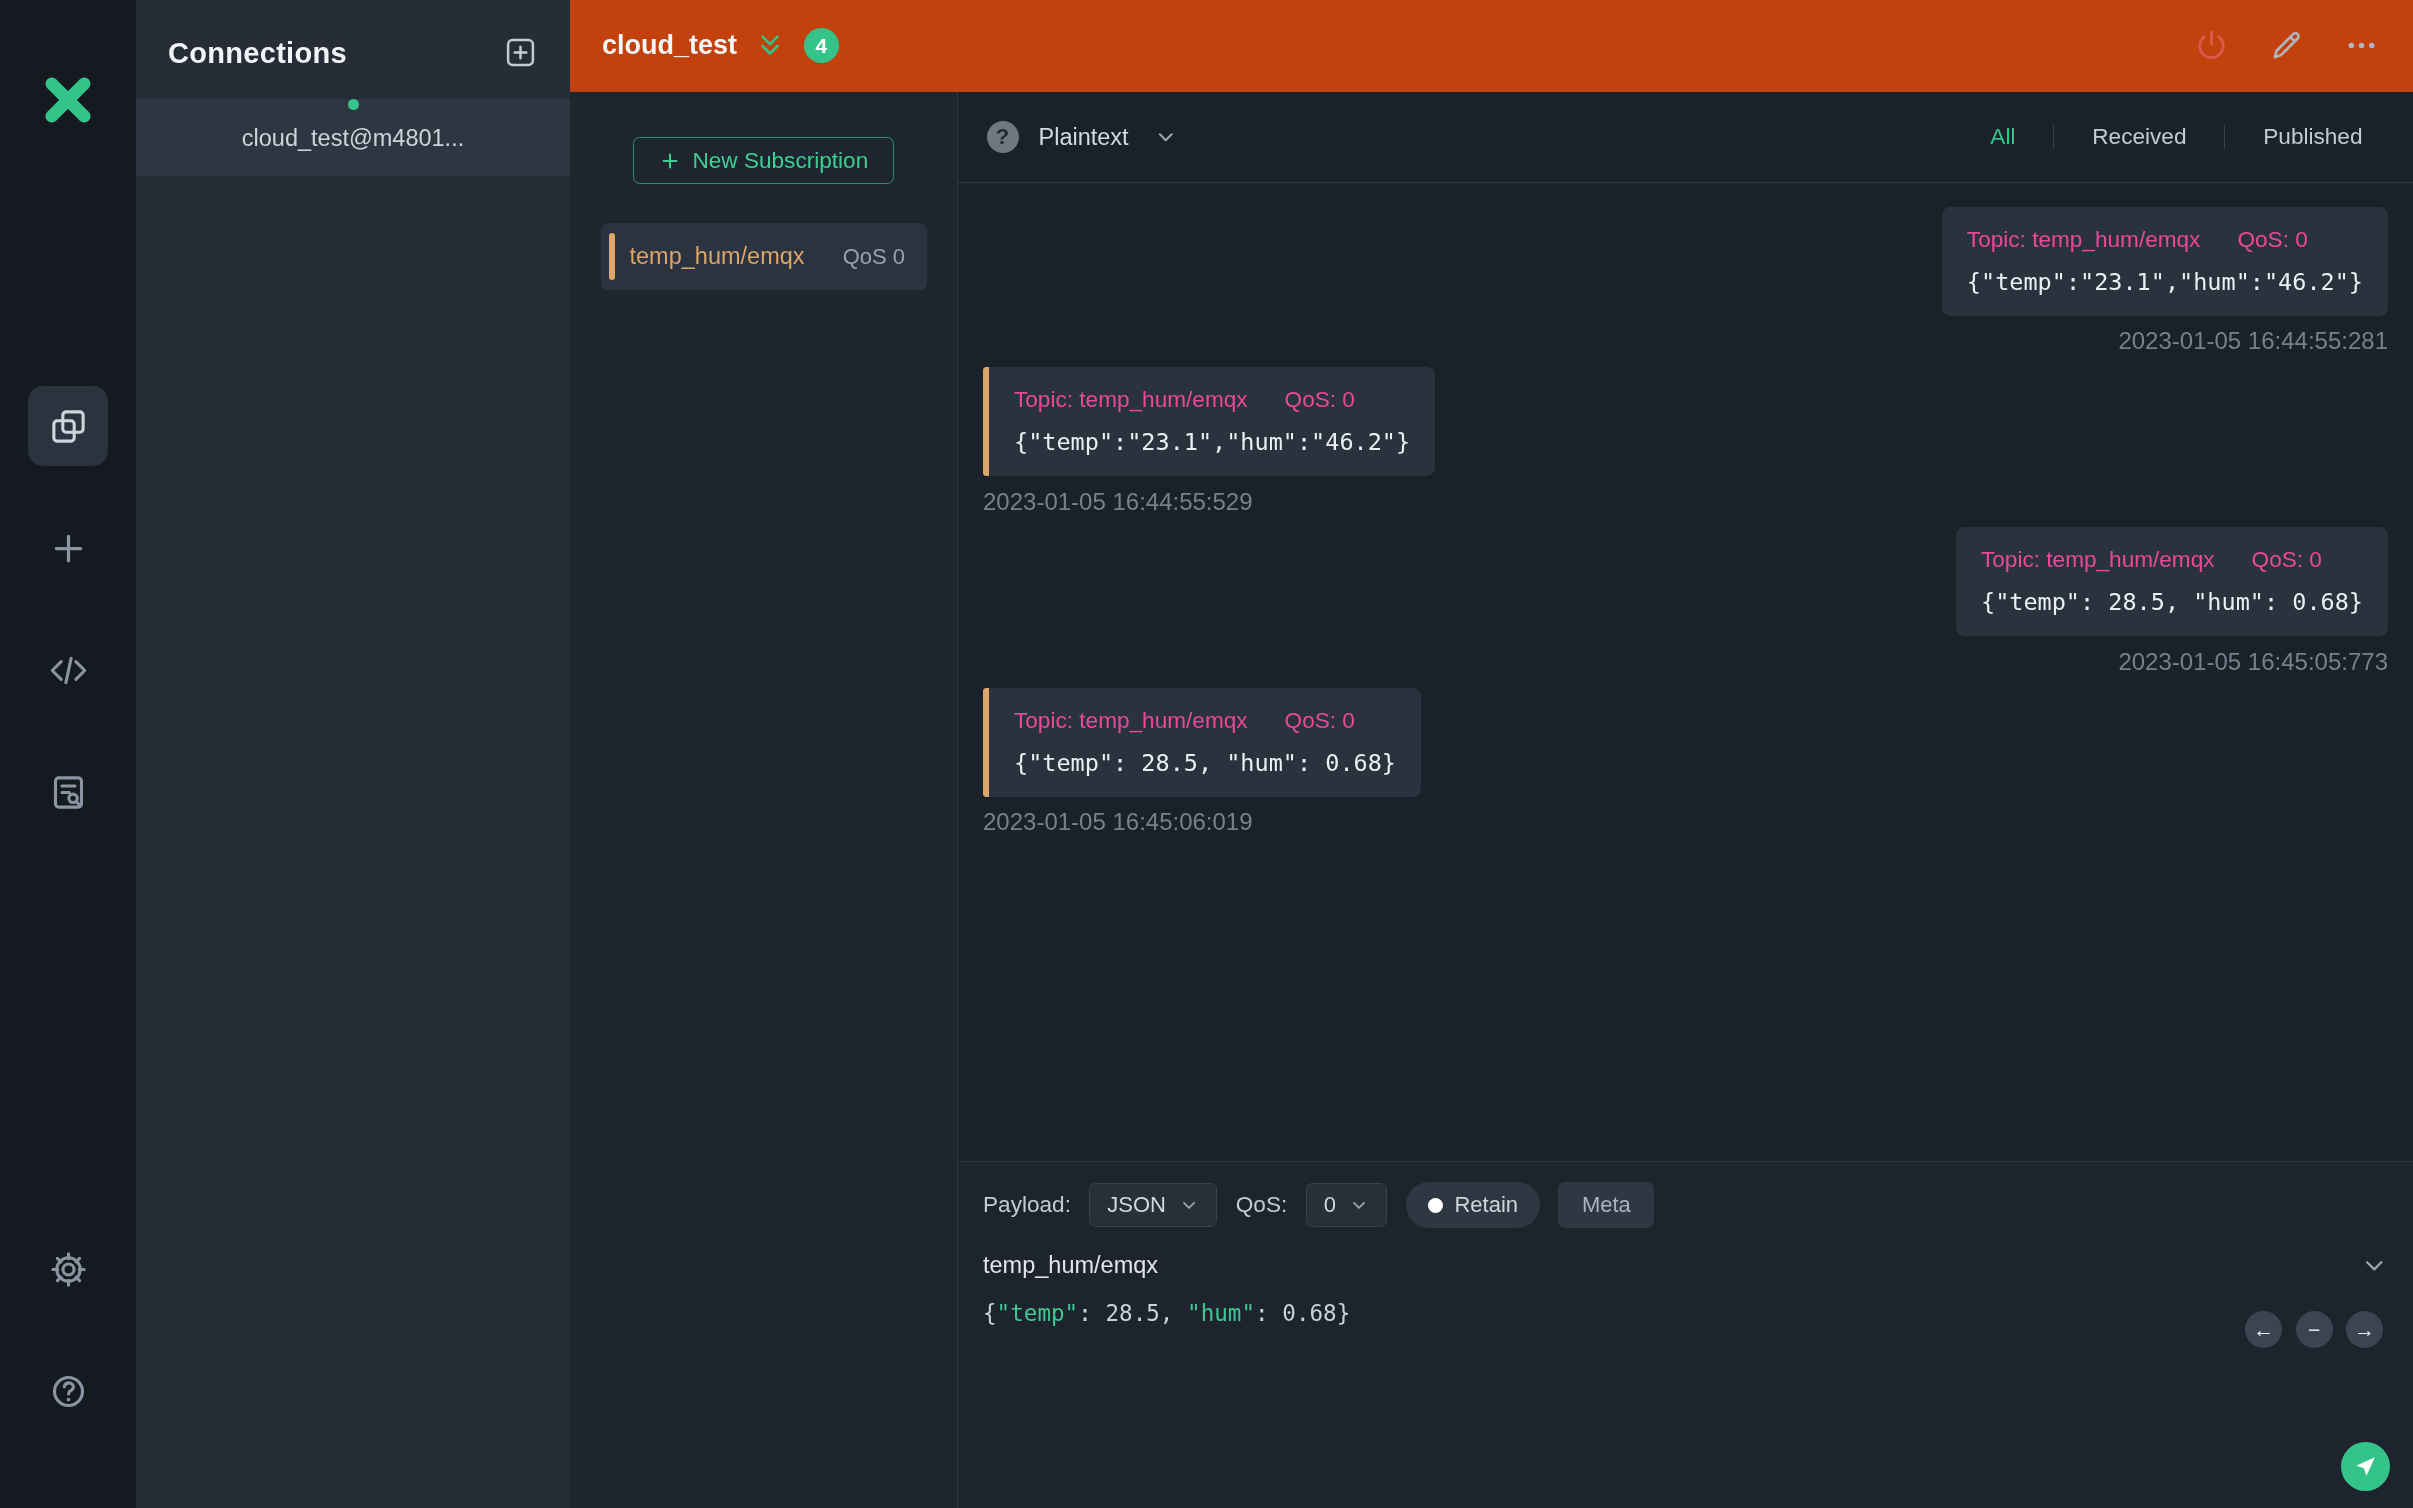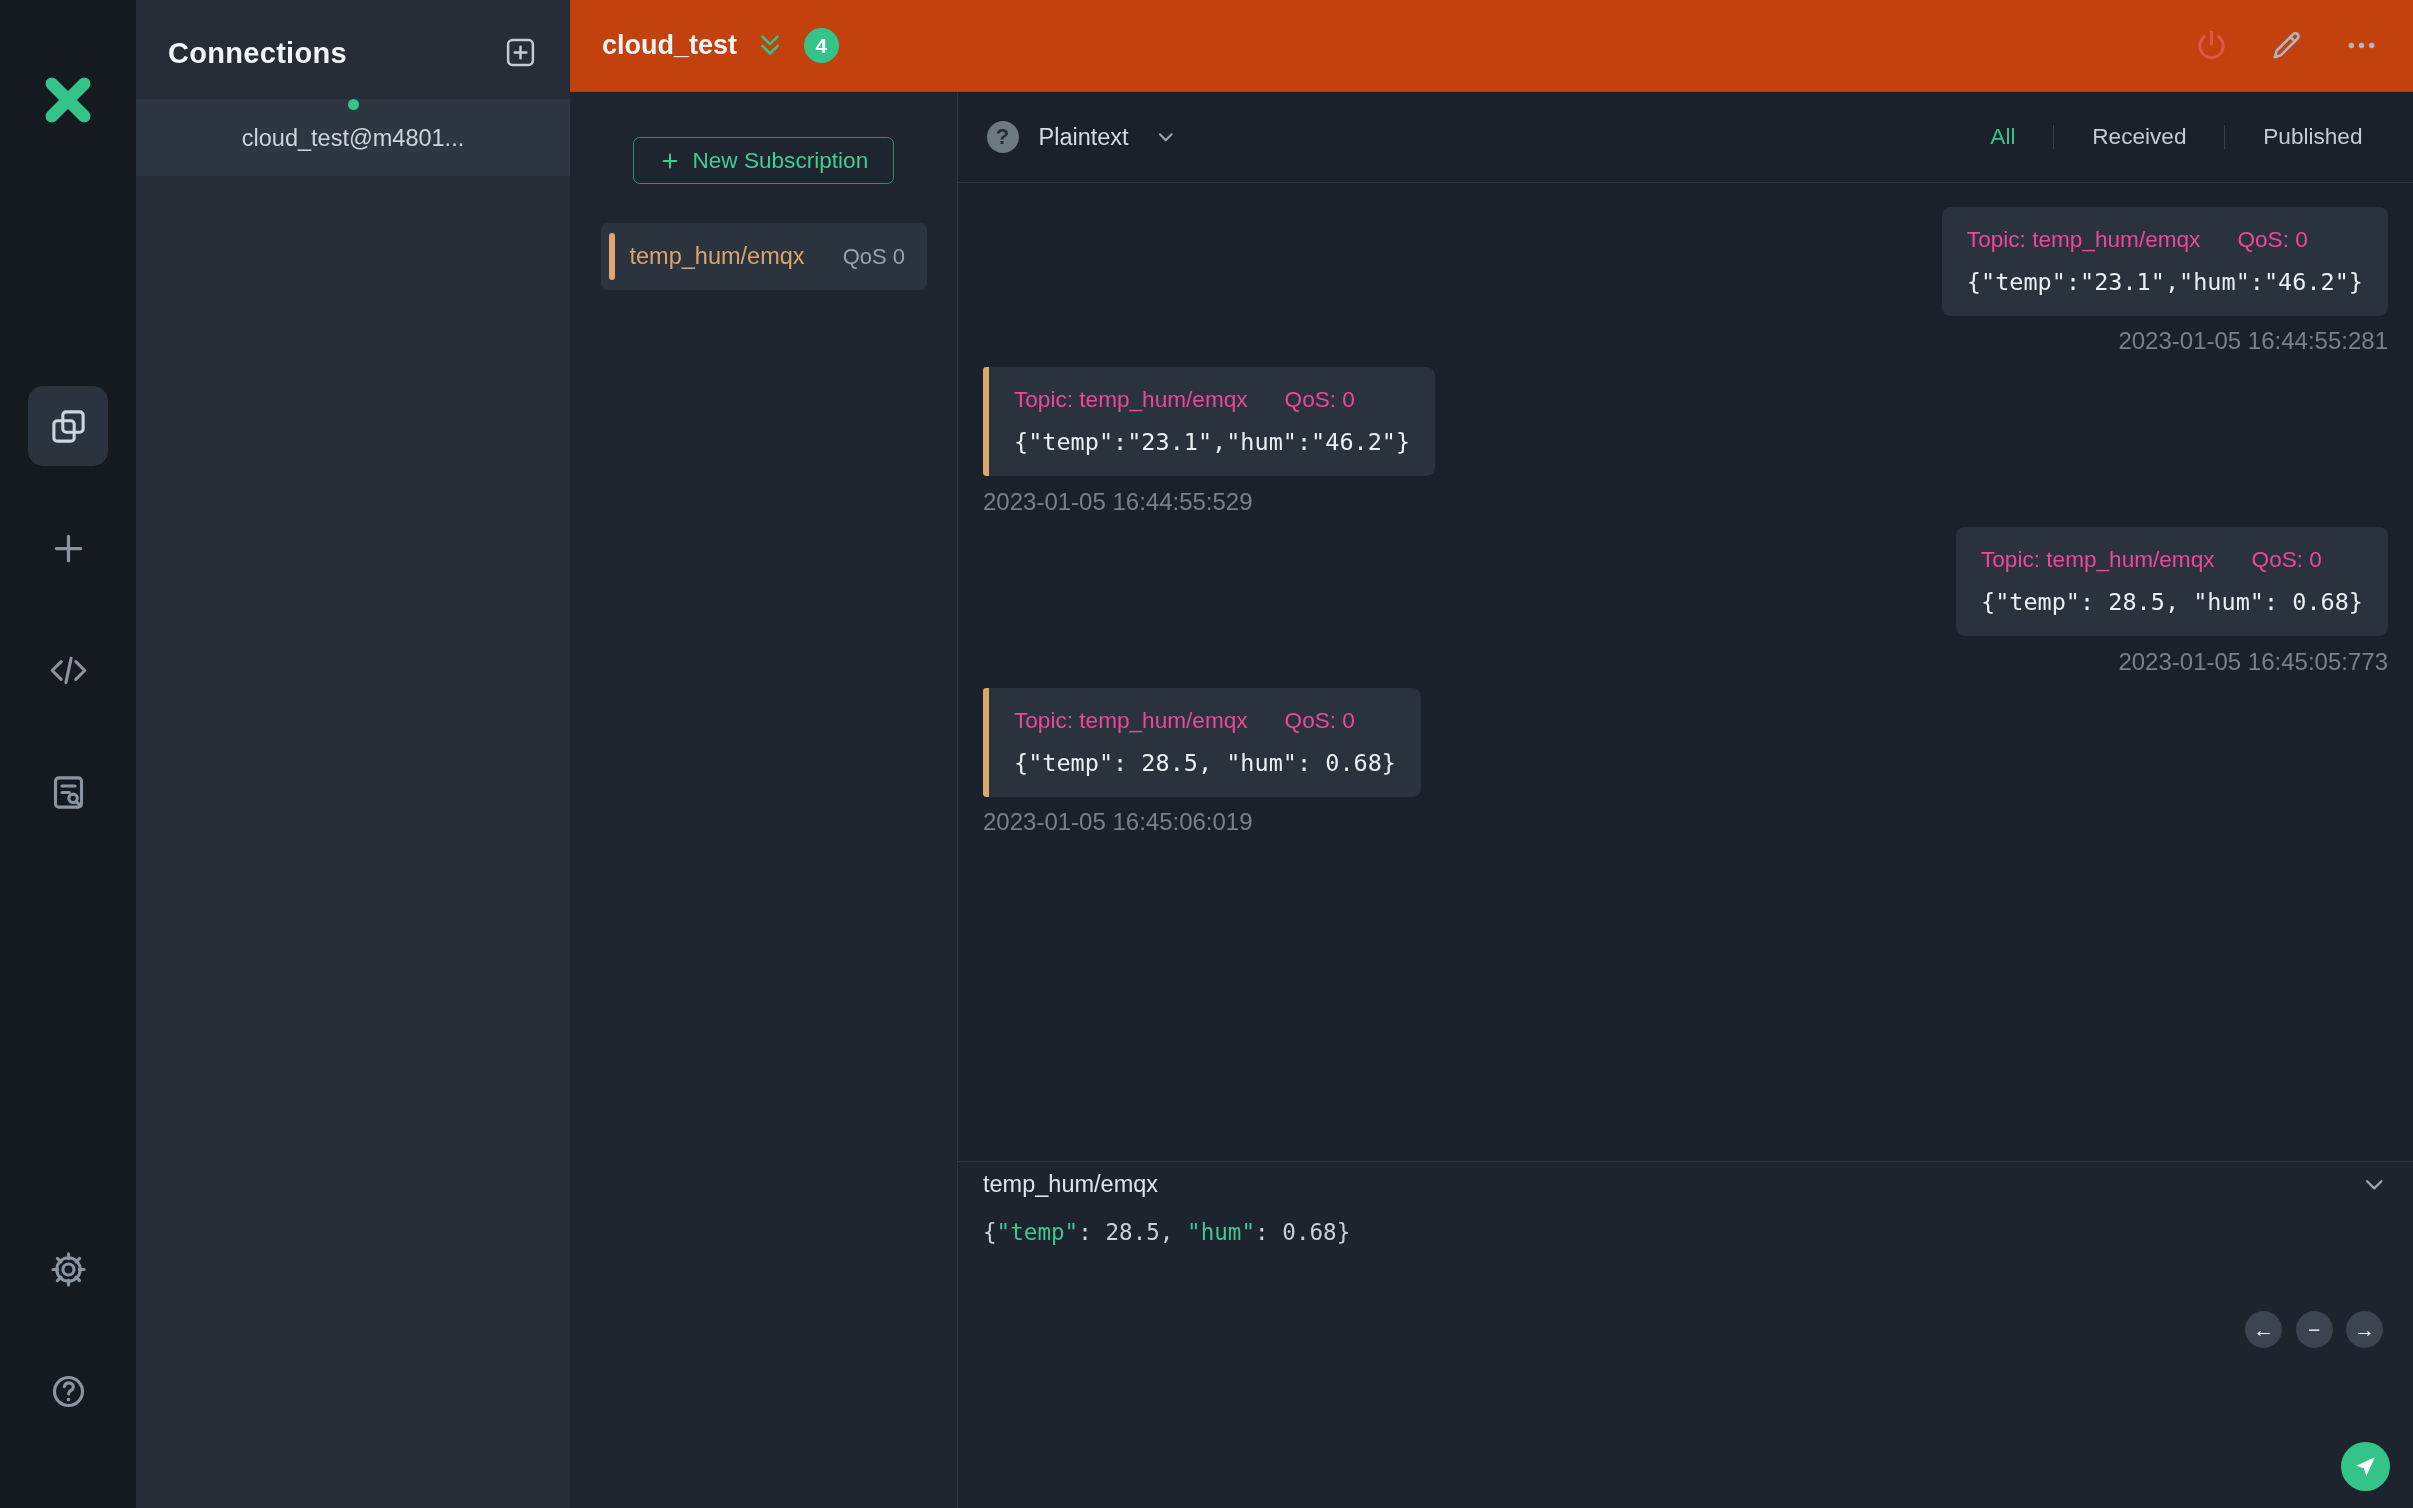--- a/index.html
+++ b/index.html
@@ -364,20 +364,41 @@
               <span>QoS: 0</span>
             </div>
             <div class="bubble-payload">{"temp": 28.5, "hum": 0.68}</div>
           </div>
           <div class="msg-time">2023-01-05 16:45:06:019</div>
         </div>
 
       </div>
 
       <div class="publish">
+        <div class="pub-controls">
+          <span class="pub-label">Payload:</span>
+          <span class="select-box">
+            <span>JSON</span>
+            <svg class="chev" viewBox="0 0 24 24" width="20" height="20" fill="none" stroke="currentColor" stroke-width="2.2" stroke-linecap="round" stroke-linejoin="round">
+                <path d="M6 9.5l6 6 6-6"></path>
+              </svg>
+          </span>
+          <span class="pub-label">QoS:</span>
+          <span class="select-box">
+            <span>0</span>
+            <svg class="chev" viewBox="0 0 24 24" width="20" height="20" fill="none" stroke="currentColor" stroke-width="2.2" stroke-linecap="round" stroke-linejoin="round">
+                <path d="M6 9.5l6 6 6-6"></path>
+              </svg>
+          </span>
+          <button class="retain-pill">
+            <span class="retain-dot"></span>
+            <span>Retain</span>
+          </button>
+          <button class="meta-btn">Meta</button>
+        </div>
 
         <div class="pub-topic-row">
           <span class="pub-topic">temp_hum/emqx</span>
           <span class="pub-collapse">
             <svg viewBox="0 0 24 24" width="28.5" height="28.5" fill="none" stroke="currentColor" stroke-width="2" stroke-linecap="round" stroke-linejoin="round">
                 <path d="M6 9.5l6 6 6-6"></path>
               </svg>
           </span>
         </div>
 

